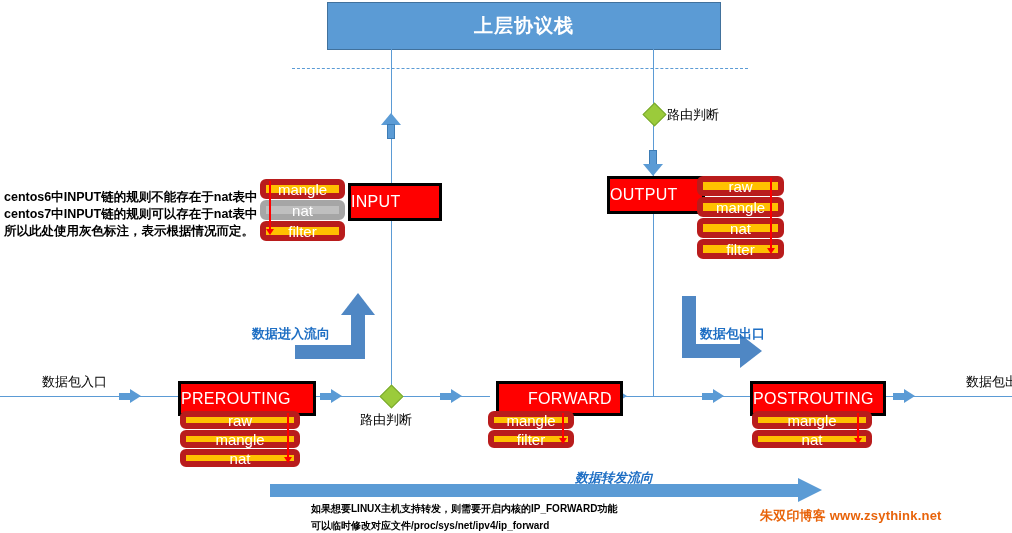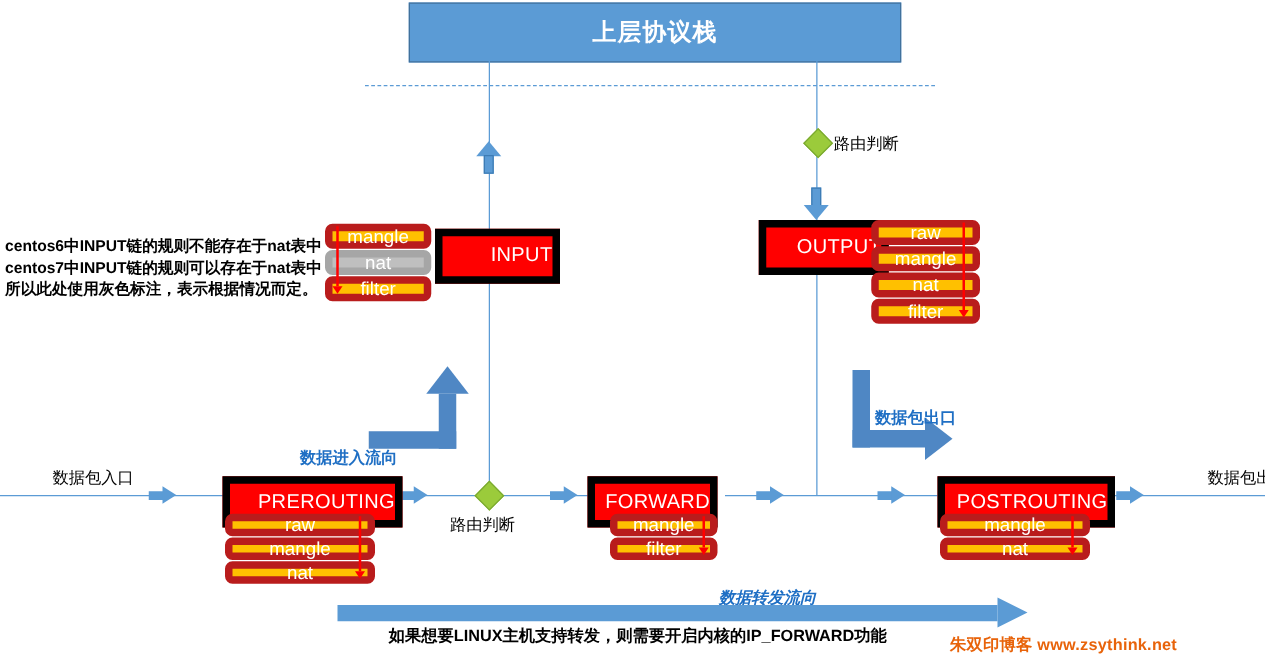--- a/index.html
+++ b/index.html
@@ -9,22 +9,22 @@
   .hline{position:absolute;height:0;border-top:1.5px solid #5B9BD5;}
   .vline{position:absolute;width:0;border-left:1.5px solid #5B9BD5;}
   .dashline{position:absolute;height:0;border-top:1.5px dashed #5B9BD5;}
 
   
   .title-bar{position:absolute;background:#5B9BD5;border:1px solid #41719C;
              color:#fff;font-weight:bold;font-size:19px;display:flex;
              align-items:center;justify-content:center;letter-spacing:1px;}
 
   
-  .chain{position:absolute;background:#FF0000;border:6px solid #000000;
-         color:#fff;display:flex;align-items:center;justify-content:flex-end;
+  .chain{position:absolute;background:#FF0000;border:3px solid #000000;
+         color:#fff;display:flex;align-items:center;justify-content:flex-start;
          font-size:16px;letter-spacing:.3px;}
 
   
   .tbl{position:absolute;border:6px solid #b91c1c;border-radius:6px;
        background:#FFC000;color:#fff;font-size:15px;
        display:flex;align-items:center;justify-content:center;
        box-sizing:border-box;}
   .tbl.gray{background:#BFBFBF;border-color:#A6A6A6;}
 
   
@@ -71,21 +71,21 @@
   .bigarrow .body{position:absolute;left:0;top:0;height:13px;background:#5B9BD5;}
   .bigarrow .tip{position:absolute;top:-6px;width:0;height:0;
       border-top:12.5px solid transparent;border-bottom:12.5px solid transparent;
       border-left:24px solid #5B9BD5;}
 
   
   .lbl{position:absolute;font-size:13px;color:#000;white-space:nowrap;}
   .lbl-blue{position:absolute;font-size:13px;color:#1F6FC4;font-weight:bold;white-space:nowrap;}
   .note{position:absolute;font-size:12.5px;font-weight:bold;color:#000;
         line-height:17px;white-space:nowrap;}
-  .bottom-note{position:absolute;font-size:13px;font-weight:bold;color:#000;
+  .bottom-note{position:absolute;font-size:10px;font-weight:bold;color:#000;
         line-height:17px;white-space:nowrap;}
   .watermark{position:absolute;color:#E8630A;font-weight:bold;font-size:13px;
              white-space:nowrap;letter-spacing:.2px;}
 </style>
 </head>
 <body>
 
 <div id="stage">
 
   <div class="title-bar" style="left:327px;top:2px;width:392px;height:46px;">
@@ -204,21 +204,21 @@
     <span>mangle</span>
   </div>
   <div class="tbl" style="left:180px;top:449px;width:120px;height:18px;">
     <span>nat</span>
   </div>
   <div class="redarrow" style="left:283px;top:413px;height:52px;">
     <div class="shaft" style="height:44px;"></div>
     <div class="head" style="top:44px;"></div>
   </div>
 
-  <div class="chain" style="left:470px;top:381px;width:92px;height:29px;">
+  <div class="chain" style="left:496px;top:381px;width:92px;height:29px;padding-left:29px;">
     <span>FORWARD</span>
   </div>
   <div class="tbl" style="left:488px;top:411px;width:86px;height:18px;">
     <span>mangle</span>
   </div>
   <div class="tbl" style="left:488px;top:430px;width:86px;height:18px;">
     <span>filter</span>
   </div>
   <div class="redarrow" style="left:558px;top:413px;height:33px;">
     <div class="shaft" style="height:25px;"></div>
@@ -240,37 +240,38 @@
   </div>
 
   <div class="elbow" style="left:295px;top:293px;">
 
     <div class="seg" style="left:0px;top:52px;width:70px;height:14px;"></div>
 
     <div class="seg" style="left:56px;top:22px;width:14px;height:44px;"></div>
 
     <div class="head-up" style="left:46px;top:0px;"></div>
   </div>
-  <div class="lbl-blue" style="left:240px;top:325px;margin-top:32px;">数据进入流向</div>
+  <div class="lbl-blue" style="left:252px;top:325px;">数据进入流向</div>
 
   <div class="elbow" style="left:682px;top:296px;">
 
     <div class="seg" style="left:0px;top:0px;width:14px;height:62px;"></div>
 
     <div class="seg" style="left:0px;top:48px;width:62px;height:14px;"></div>
 
     <div class="head-right" style="left:58px;top:38px;"></div>
   </div>
   <div class="lbl-blue" style="left:700px;top:325px;">数据包出口</div>
 
   <div class="lbl-blue" style="left:575px;top:469px;font-style:italic;">数据转发流向</div>
   <div class="bigarrow" style="left:270px;top:484px;width:552px;">
     <div class="body" style="width:528px;"></div>
     <div class="tip" style="left:528px;"></div>
   </div>
 
   <div class="bottom-note" style="left:311px;top:500px;">
     <div>如果想要LINUX主机支持转发，则需要开启内核的IP_FORWARD功能</div>
+    <div>可以临时修改对应文件/proc/sys/net/ipv4/ip_forward</div>
   </div>
 
   <div class="watermark" style="left:760px;top:507px;">朱双印博客 www.zsythink.net</div>
 
 </div>
 
 </body></html>

